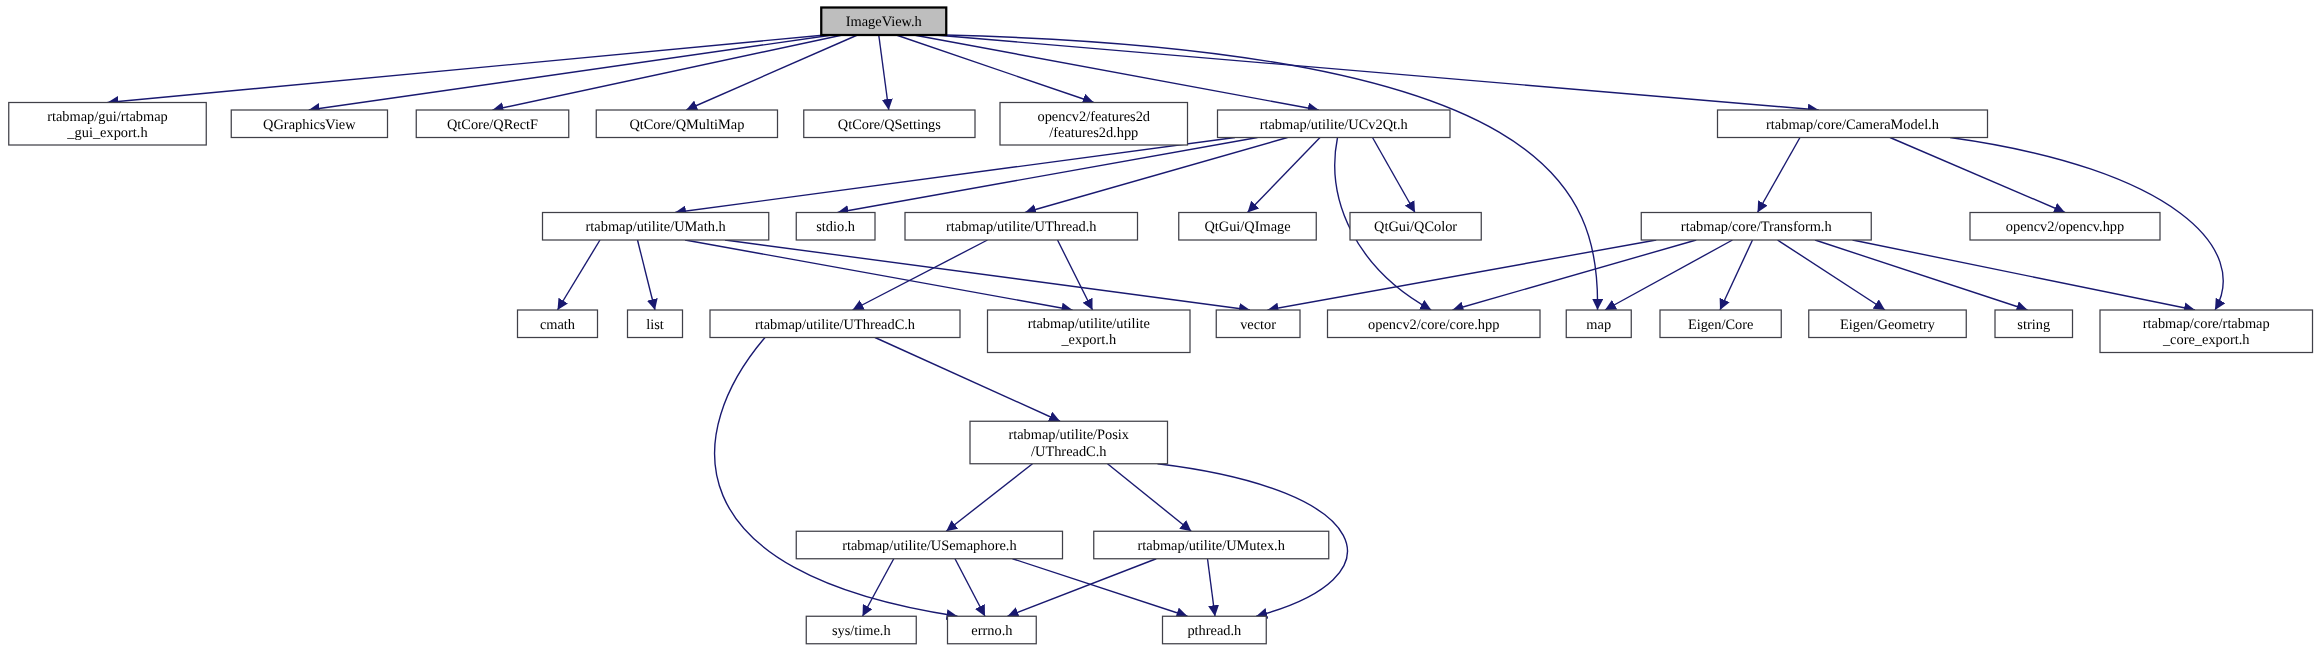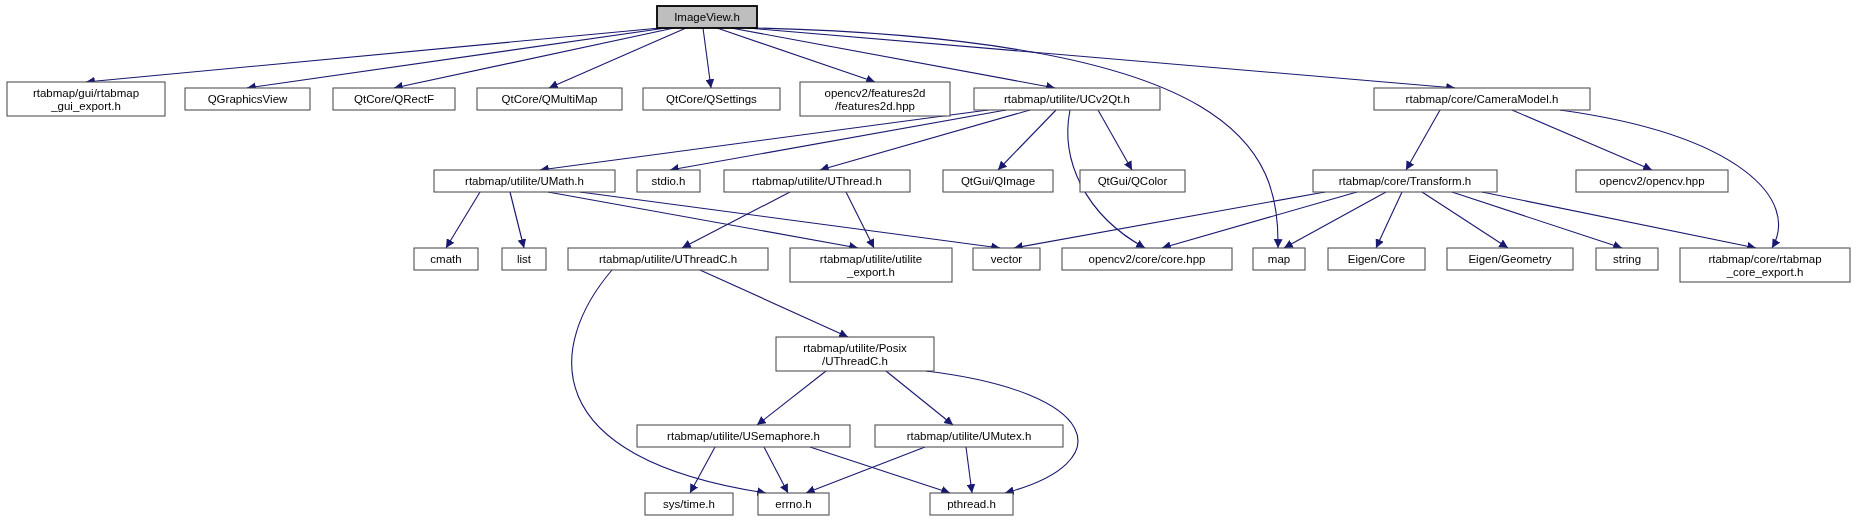--- a/index.html
+++ b/index.html
@@ -1,21 +1,21 @@
 <!DOCTYPE html>
 <html style="--edge-color: #191970; --node-border: #404048; --node-fill: #ffffff; --root-fill: #bebebe; --text-color: #000000;"><head>
 <meta charset="utf-8">
 <style>
   html, body { margin: 0; padding: 0; background: #ffffff; }
   .stage {
     position: relative;
     width: 1857px;
     height: 529px;
     background: #ffffff;
-    font-family: Liberation Sans, sans-serif;
+    font-family: Liberation Serif, serif;
     overflow: hidden;
   }
   svg { display: block; }
   .edge {
     fill: none;
     stroke: var(--edge-color, #191970);
     stroke-width: 1.1px;
   }
   .node-box {
     fill: var(--node-fill, #ffffff);

